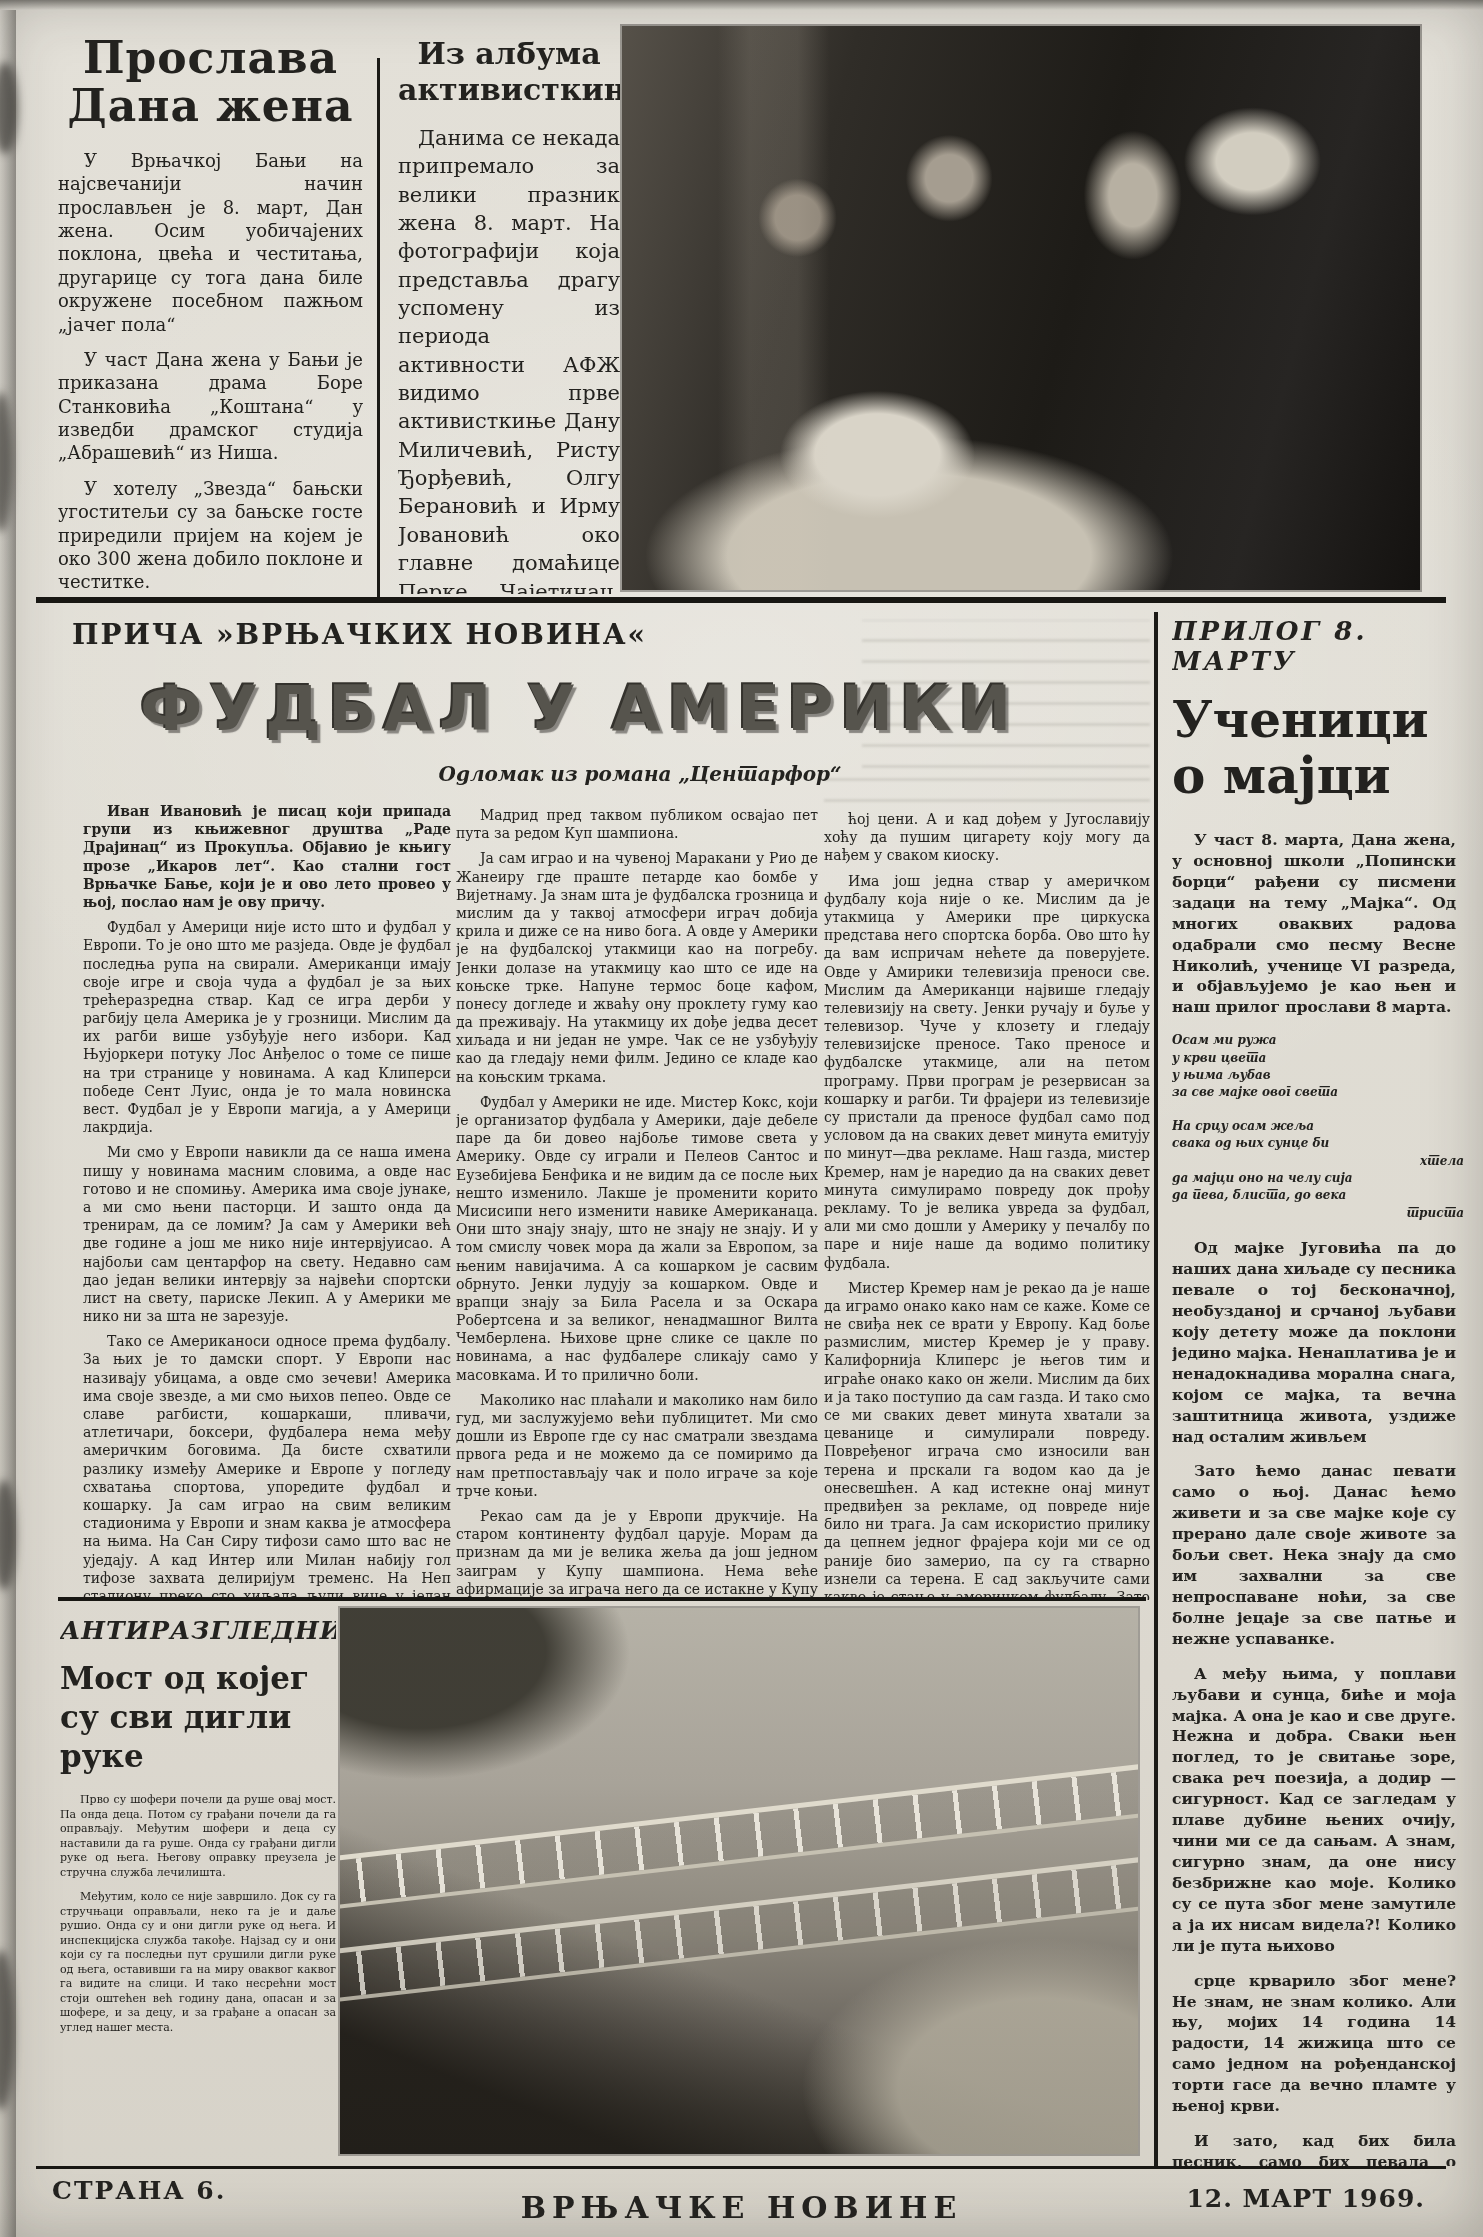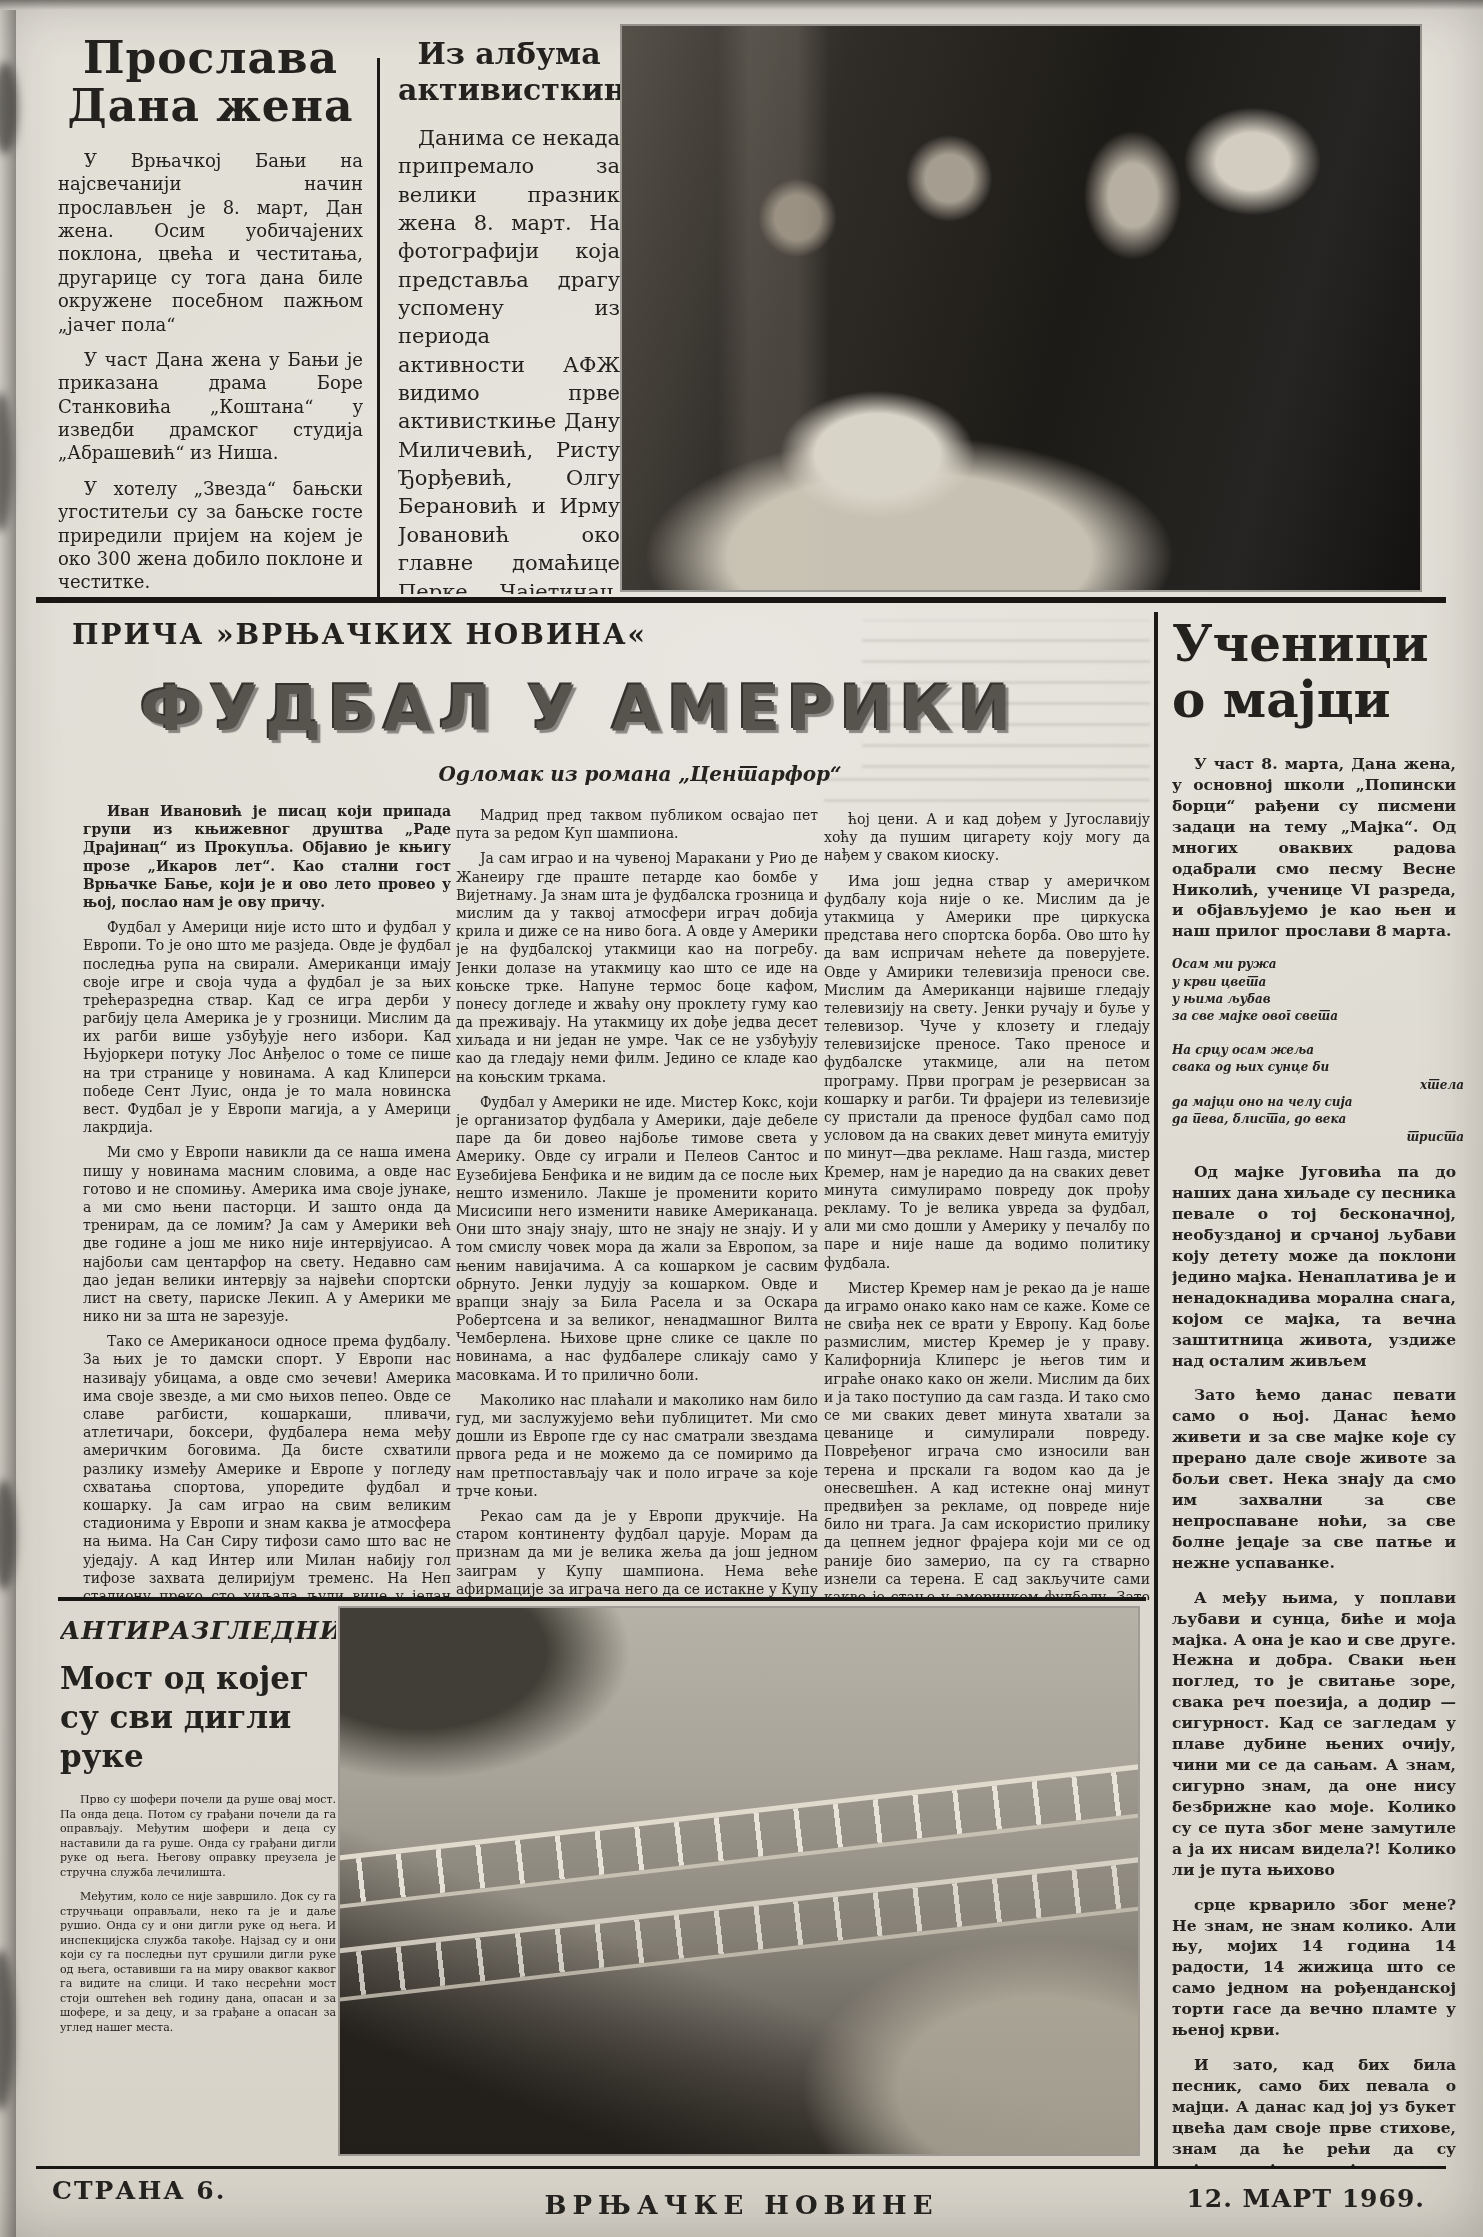--- a/index.html
+++ b/index.html
@@ -76,21 +76,21 @@
   .poem{font-style:italic;font-weight:bold;font-size:12px;line-height:1.45;margin:0 0 16px 0;}
   .poem div{white-space:nowrap;}
   .poem .r{text-align:right;}
   
   .bridge-art{left:60px;top:1616px;width:276px;height:550px;overflow:hidden;}
   .bridge-kicker{font-style:italic;font-weight:bold;font-size:25px;letter-spacing:1px;margin:0 0 14px 0;}
   .bridge-title{font-size:31px;font-weight:bold;line-height:1.25;margin:0 0 18px 0;}
   .bridge-art p{font-size:11px;line-height:1.32;text-align:justify;text-indent:20px;margin:0 0 10px 0;}
   
   .footer-page{left:52px;top:2176px;font-size:25px;font-weight:bold;letter-spacing:2px;}
-  .footer-paper{left:0;top:2190px;width:100%;text-align:center;font-size:26px;font-weight:bold;letter-spacing:6px;}
+  .footer-paper{left:0;top:2190px;width:100%;text-align:center;font-size:30px;font-weight:bold;letter-spacing:6px;}
   .footer-date{right:58px;top:2184px;font-size:25px;font-weight:bold;letter-spacing:1px;text-align:right;}
   
   .bleed{background:repeating-linear-gradient(0deg, rgba(78,74,64,.12) 0 3px, rgba(0,0,0,0) 3px 21px);filter:blur(1px);}
   .mark{position:absolute;background:rgba(28,25,21,.55);filter:blur(4px);border-radius:50%;}
   .edge-r{right:0;top:0;width:16px;height:100%;background:linear-gradient(90deg,rgba(0,0,0,0),rgba(22,20,16,.38));}
   .edge-t{left:0;top:0;width:100%;height:10px;background:linear-gradient(180deg,rgba(22,20,16,.45),rgba(0,0,0,0));}
 </style>
 </head>
 <body>
 
@@ -142,20 +142,21 @@
   </div>
   <div class="abs news-col col3">
     <p>ћој цени. А и кад дођем у Југославију хоћу да пушим цигарету коју могу да нађем у сваком киоску.</p>
     <p>Има још једна ствар у америчком фудбалу која није о ке. Мислим да је утакмица у Америки пре циркуска представа него спортска борба. Ово што ћу да вам испричам нећете да поверујете. Овде у Амирики телевизија преноси све. Мислим да Американци највише гледају телевизију на свету. Јенки ручају и буље у телевизор. Чуче у клозету и гледају телевизијске преносе. Тако преносе и фудбалске утакмице, али на петом програму. Први програм је резервисан за кошарку и рагби. Ти фрајери из телевизије су пристали да преносе фудбал само под условом да на сваких девет минута емитују по минут—два рекламе. Наш газда, мистер Кремер, нам је наредио да на сваких девет минута симулирамо повреду док прођу рекламу. То је велика увреда за фудбал, али ми смо дошли у Америку у печалбу по паре и није наше да водимо политику фудбала.</p>
     <p>Мистер Кремер нам је рекао да је наше да играмо онако како нам се каже. Коме се не свиђа нек се врати у Европу. Кад боље размислим, мистер Кремер је у праву. Калифорнија Клиперс је његов тим и играће онако како он жели. Мислим да бих и ја тако поступио да сам газда. И тако смо се ми сваких девет минута хватали за цеванице и симулирали повреду. Повређеног играча смо износили ван терена и прскали га водом као да је онесвешћен. А кад истекне онај минут предвиђен за рекламе, од повреде није било ни трага. Ја сам искористио прилику да цепнем једног фрајера који ми се од раније био замерио, па су га стварно изнели са терена. Е сад закључите сами какво је стање у америчком фудбалу. Зато ја кажем да је с мојим фудбалом свршено. Боље да то схватим раније него касније. Што се тиче плаћања све је о ке. Нимало нисмо слабије плаћени него у Европи. Више зарађује резервни играч Клиперга него државни репрезентативац у Југославији. С те стране је сасвим гуд. Али није гуд што најбољи центарфор на свету глуми кловна. Зато ја кажем да је с фудбалом готово и да ме одсад интересују „мерцедеси“ и „јагуари“.</p>
   </div>
 
   <div class="abs rule-v" style="left:1154px;top:612px;width:4px;height:1554px;"></div>
 
   <div class="abs right-col">
+    <div class="pupils-kicker">ПРИЛОГ 8. МАРТУ</div>
     <h2 class="pupils-title">Ученици о мајци</h2>
     <p>У част 8. марта, Дана жена, у основној школи „Попински борци“ рађени су писмени задаци на тему „Мајка“. Од многих оваквих радова одабрали смо песму Весне Николић, ученице VI разреда, и објављујемо је као њен и наш прилог прослави 8 марта.</p>
     <div class="poem">
       <div>Осам ми ружа</div>
       <div>у крви цвета</div>
       <div>у њима љубав</div>
       <div>за све мајке овог света</div>
     </div>
     <div class="poem">
       <div>На срцу осам жеља</div>

